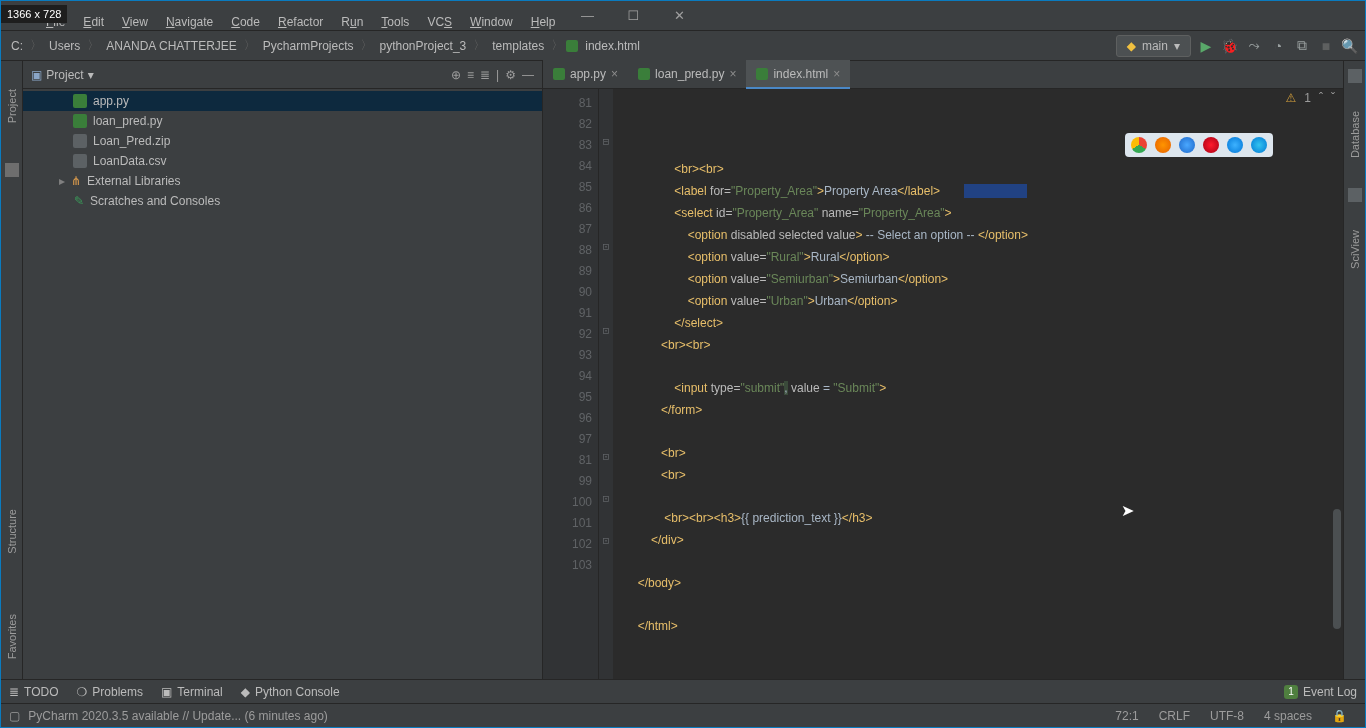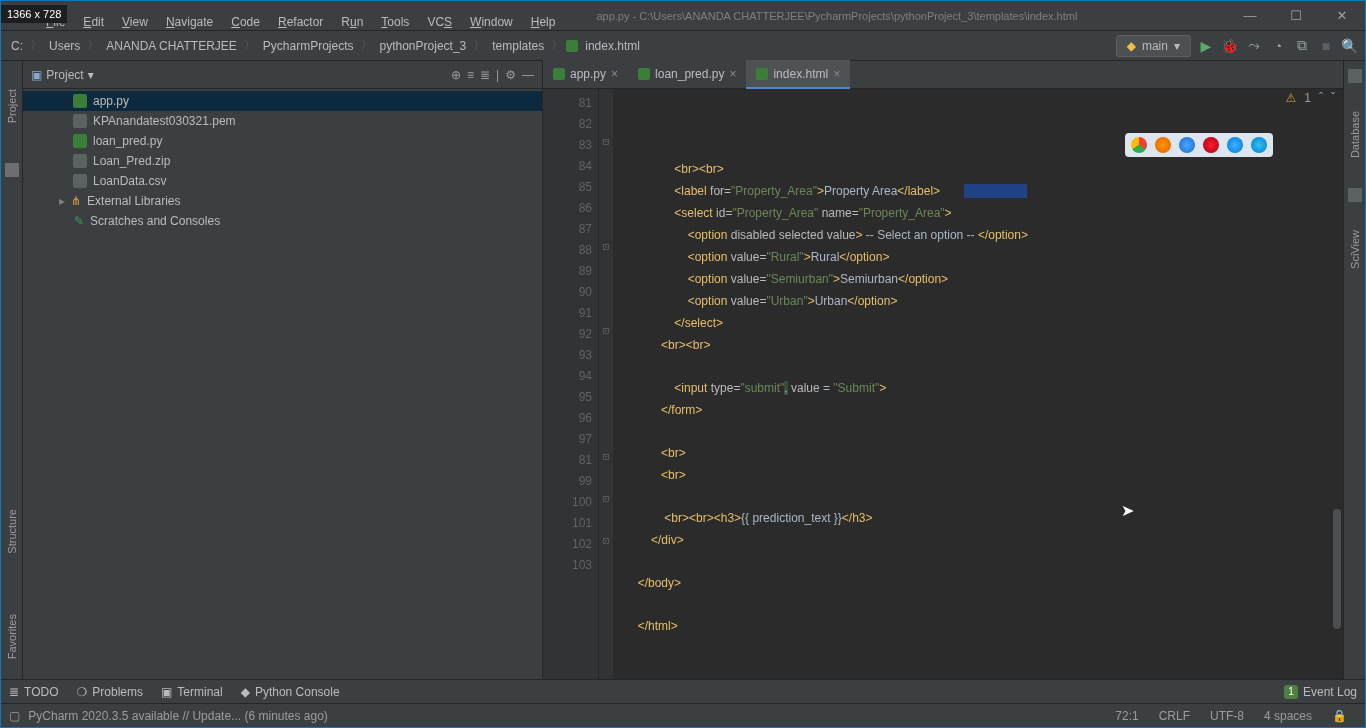--- a/index.html
+++ b/index.html
@@ -116,21 +116,20 @@
     <div class="menu-item"><u>V</u>iew</div>
     <div class="menu-item"><u>N</u>avigate</div>
     <div class="menu-item"><u>C</u>ode</div>
     <div class="menu-item"><u>R</u>efactor</div>
     <div class="menu-item">R<u>u</u>n</div>
     <div class="menu-item"><u>T</u>ools</div>
     <div class="menu-item">VC<u>S</u></div>
     <div class="menu-item"><u>W</u>indow</div>
     <div class="menu-item"><u>H</u>elp</div>
   </div>
-  <div class="title-path">app.py - C:\Users\ANANDA CHATTERJEE\PycharmProjects\pythonProject_3\templates\index.html</div>
   <div class="win-controls">
     <div class="win-btn">—</div>
     <div class="win-btn">☐</div>
     <div class="win-btn">✕</div>
   </div>
 </div>
 
 <div class="navbar">
   <div class="crumbs">
     <span class="crumb">C:</span>
@@ -187,24 +186,20 @@
         <span>≣</span>
         <span>|</span>
         <span>⚙</span>
         <span>—</span>
       </div>
     </div>
     <div class="tree">
       <div class="tree-item selected">
           <span class="ficon ico-py"></span>
           <span>app.py</span>
-        </div>
-      <div class="tree-item">
-          <span class="ficon ico-file"></span>
-          <span>KPAnandatest030321.pem</span>
         </div>
       <div class="tree-item">
           <span class="ficon ico-py"></span>
           <span>loan_pred.py</span>
         </div>
       <div class="tree-item">
           <span class="ficon ico-file"></span>
           <span>Loan_Pred.zip</span>
         </div>
       <div class="tree-item">

